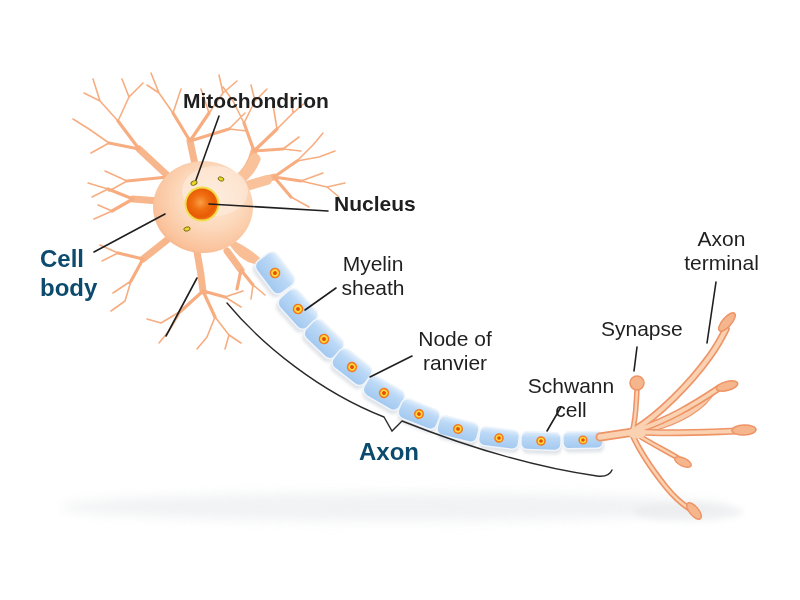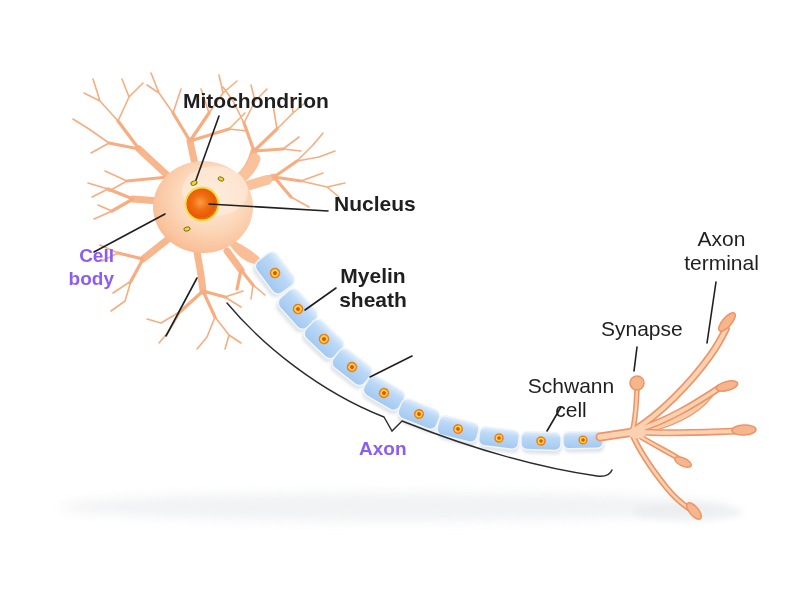--- a/index.html
+++ b/index.html
@@ -7,27 +7,27 @@
     position:relative;width:800px;height:600px;background:#ffffff;
     overflow:hidden;font-family:"Liberation Sans",sans-serif;
   }
   .canvas svg{position:absolute;left:0;top:0;}
   .lbl{
     position:absolute;color:#1f1f1f;font-size:21px;line-height:1.12;
     white-space:normal;
   }
   .lbl.nowrap{white-space:nowrap;}
   .lbl.center{text-align:center;}
-  .lbl.blue{color:#8b5cf6;font-weight:bold;font-size:19px;line-height:1.2;text-align:right;}
+  .lbl.blue{color:#0c4a6e;font-weight:bold;font-size:24px;line-height:1.2;}
   
   #lbl-mitochondrion{left:183px;top:89px;font-weight:bold;}
   #lbl-nucleus{left:334px;top:192px;font-weight:bold;}
   #lbl-cell-body{left:40px;top:245px;width:74px;}
   #lbl-dendrite{left:104px;top:341px;}
-  #lbl-myelin-sheath{left:329px;top:264px;width:88px;font-weight:bold;}
+  #lbl-myelin-sheath{left:329px;top:252px;width:88px;}
   #lbl-node-of-ranvier{left:406px;top:327px;width:98px;}
   #lbl-axon{left:359px;top:438px;}
   #lbl-schwann-cell{left:522px;top:374px;width:98px;}
   #lbl-synapse{left:601px;top:317px;}
   #lbl-axon-terminal{left:675px;top:227px;width:93px;}
 </style>
 </head>
 <body>
 
 <div class="canvas">
@@ -237,18 +237,19 @@
     <line x1="561" y1="407" x2="547" y2="431"></line>
     <line x1="637" y1="347" x2="634" y2="371"></line>
     <line x1="716" y1="282" x2="707" y2="343"></line>
   </g>
 </svg>
 
 <div id="lbl-mitochondrion" class="lbl nowrap">Mitochondrion</div>
 <div id="lbl-nucleus" class="lbl nowrap">Nucleus</div>
 <div id="lbl-cell-body" class="lbl blue">Cell body</div>
 <div id="lbl-myelin-sheath" class="lbl center">Myelin sheath</div>
+<div id="lbl-node-of-ranvier" class="lbl center">Node of ranvier</div>
 <div id="lbl-axon" class="lbl blue nowrap">Axon</div>
 <div id="lbl-schwann-cell" class="lbl center">Schwann cell</div>
 <div id="lbl-synapse" class="lbl nowrap">Synapse</div>
 <div id="lbl-axon-terminal" class="lbl center">Axon terminal</div>
 
 </div>
 
 </body></html>

